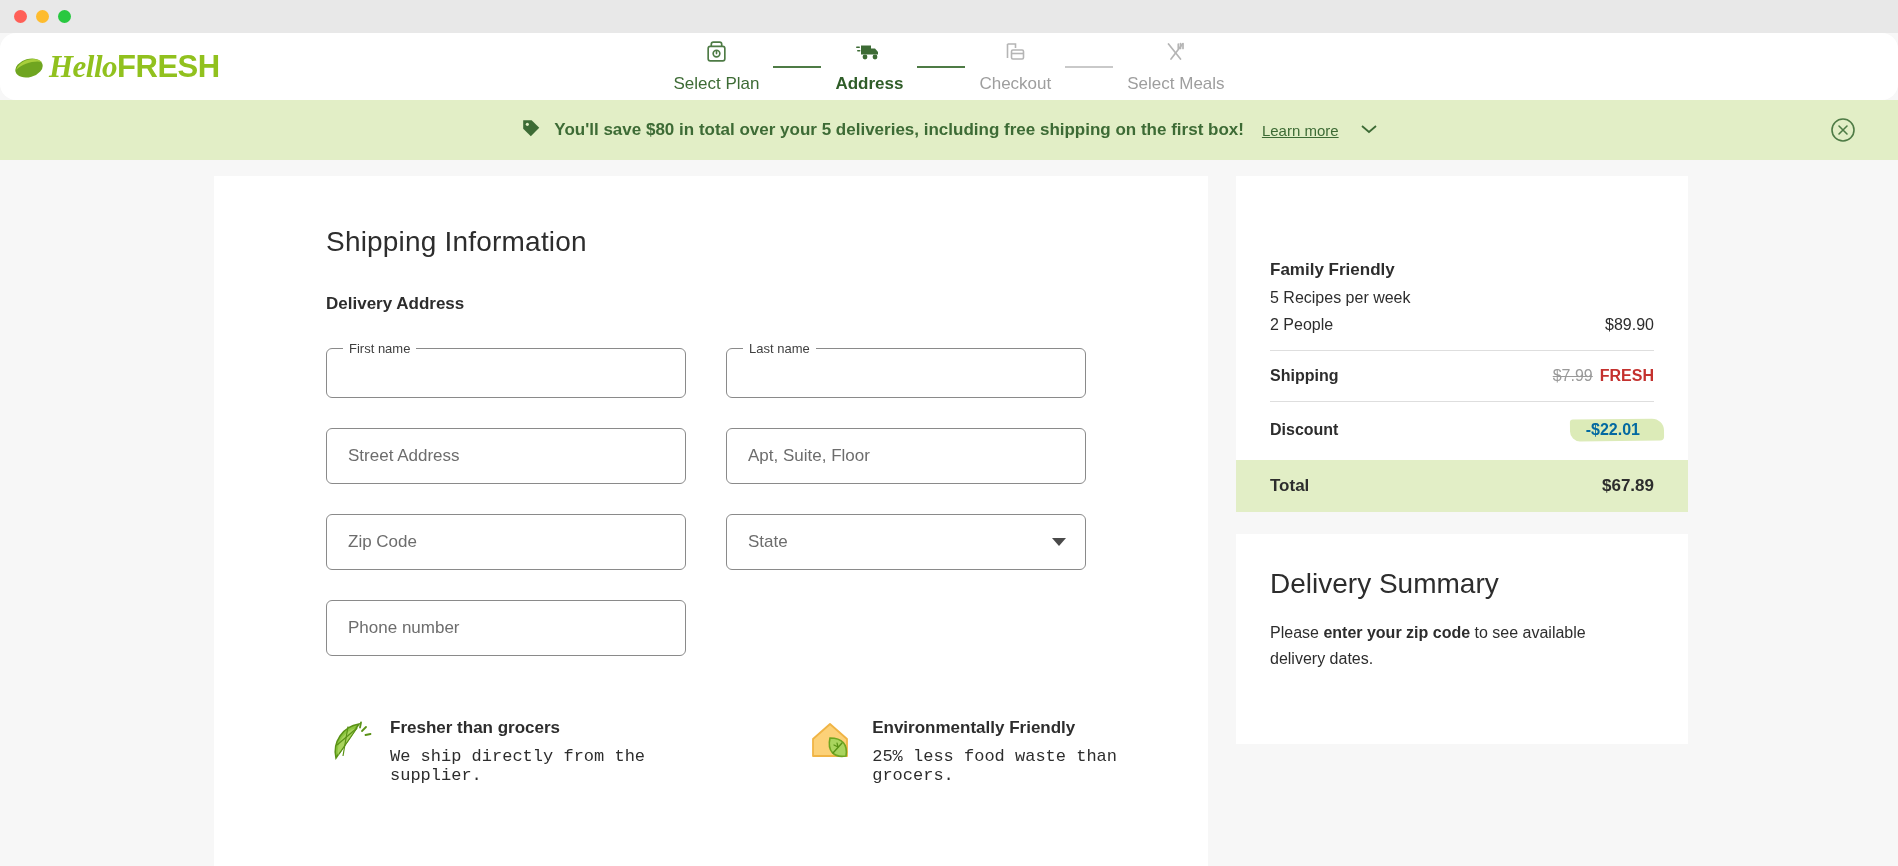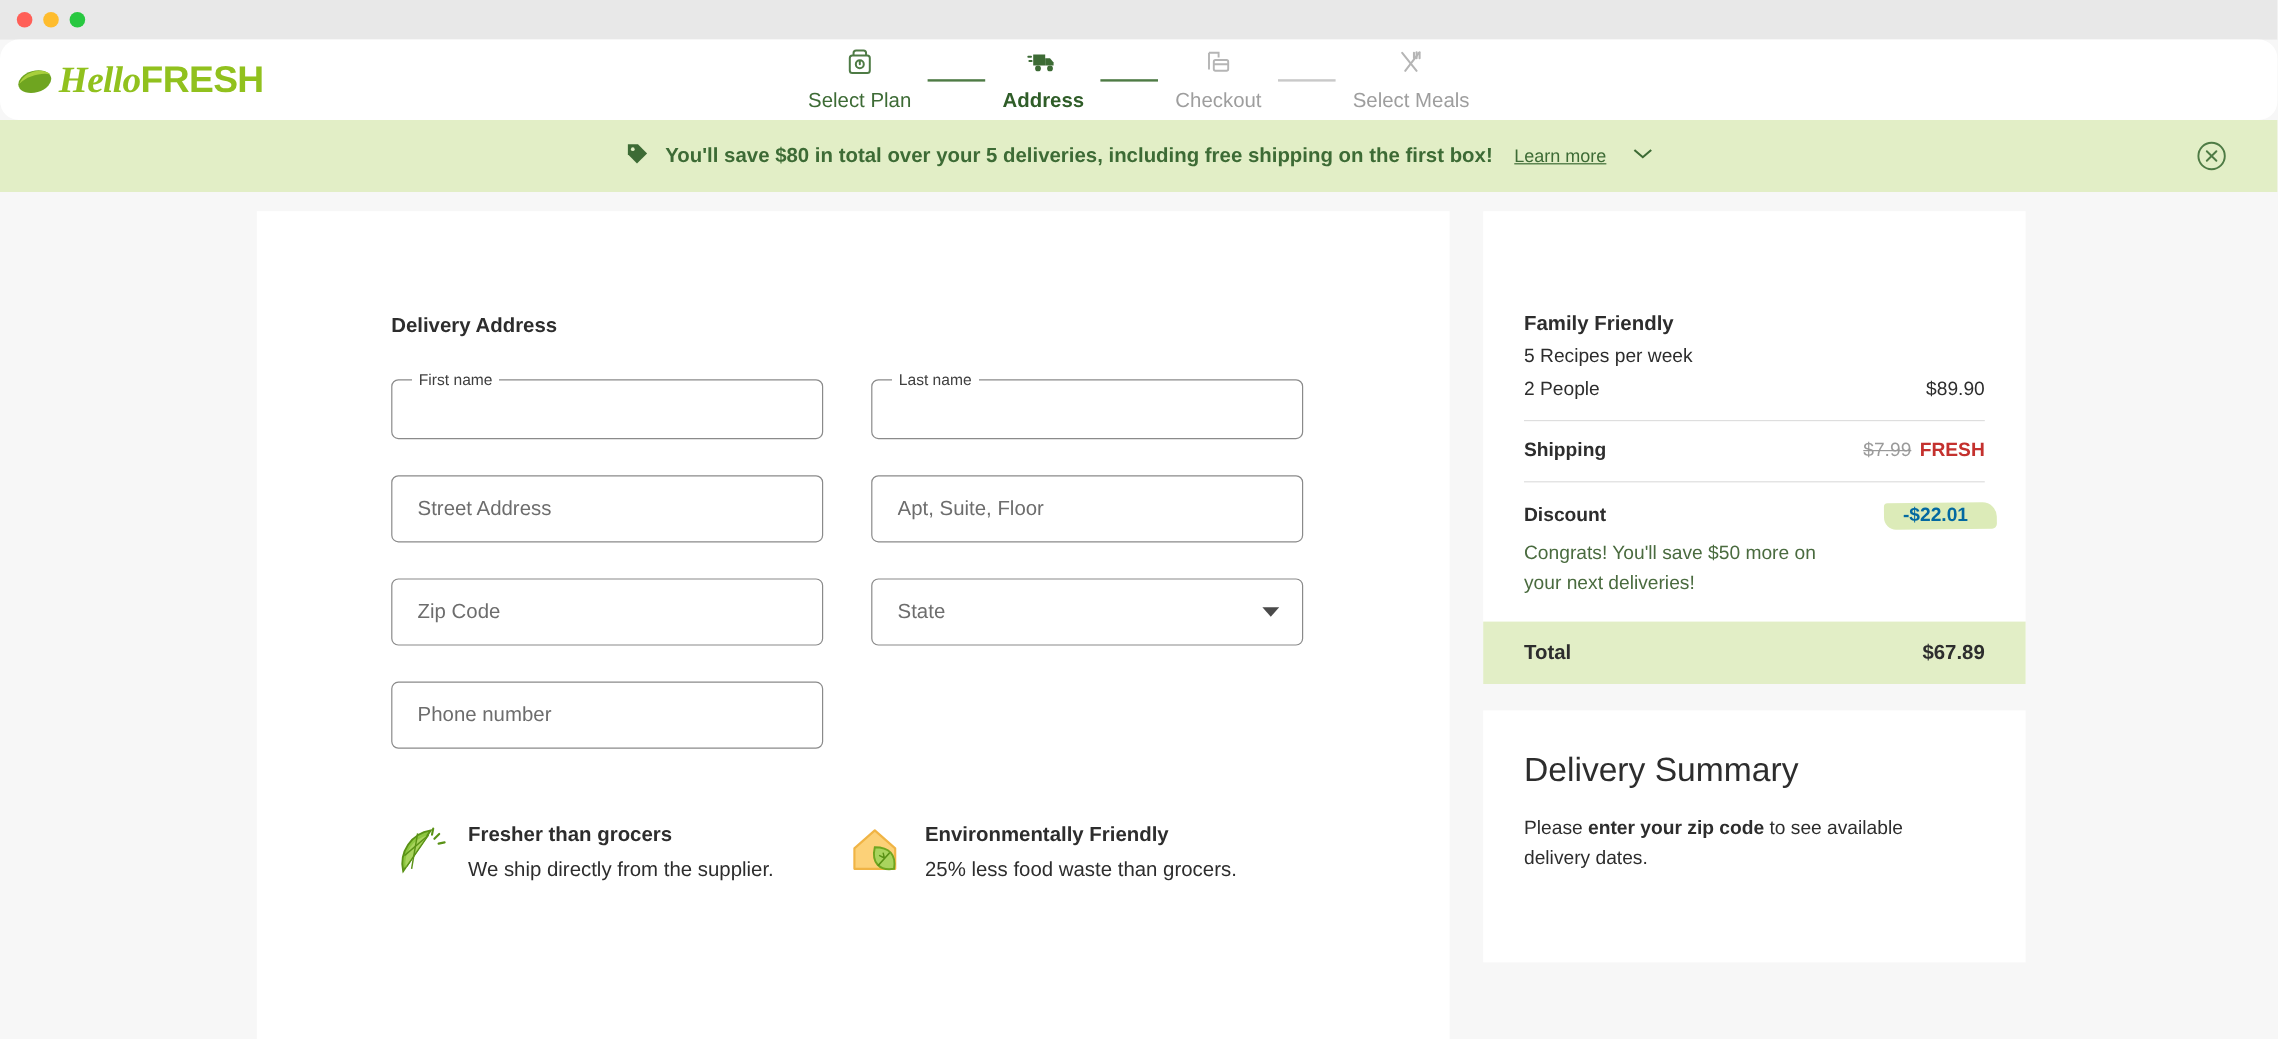--- a/index.html
+++ b/index.html
@@ -221,20 +221,21 @@
   .feature { display: flex; gap: 18px; align-items: flex-start; }
   .feature-title {
     font-size: 17px;
     font-weight: 700;
     color: #2d2d2d;
   }
   .feature-desc {
     font-size: 17px;
     color: #2d2d2d;
     margin-top: 9px;
+    font-family: Liberation Mono, monospace;
   }
 
   
   .summary-panel { width: 452px; }
   .card {
     background: #ffffff;
     padding: 50px 34px 0 34px;
   }
   .card-title {
     font-size: 28px;
@@ -420,20 +421,21 @@
     <svg width="26" height="26" viewBox="0 0 26 26" fill="none" stroke="#4e7b45" stroke-width="1.6">
       <circle cx="13" cy="13" r="11"></circle>
       <path d="M9 9l8 8M17 9l-8 8" stroke-linecap="round"></path>
     </svg>
   </div>
 </div>
 
 <div class="page">
 
   <div class="form-panel">
+    <div class="h1">Shipping Information</div>
     <div class="h3">Delivery Address</div>
 
     <div class="grid">
 
       <div class="field">
         <fieldset>
           <legend>First name</legend>
         </fieldset>
         <input type="text" value="" style="">
       </div>
@@ -548,21 +550,20 @@
           <span class="strike">$7.99</span><span class="free">FRESH</span>
         </span>
       </div>
 
       <div class="divider"></div>
 
       <div class="row">
         <span class="label-bold">Discount</span>
         <span class="highlight"><span>-$22.01</span></span>
       </div>
-      <div class="congrats">Congrats! You'll save $50 more on your next deliveries!</div>
 
       <div class="total-bar">
         <span class="total-label">Total</span>
         <span class="total-value">$67.89</span>
       </div>
     </div>
 
     <div class="card2">
       <div class="card-title">Delivery Summary</div>
       <div class="delivery-note"><span>Please </span><b>enter your zip code</b><span> to see available delivery dates.</span></div>

